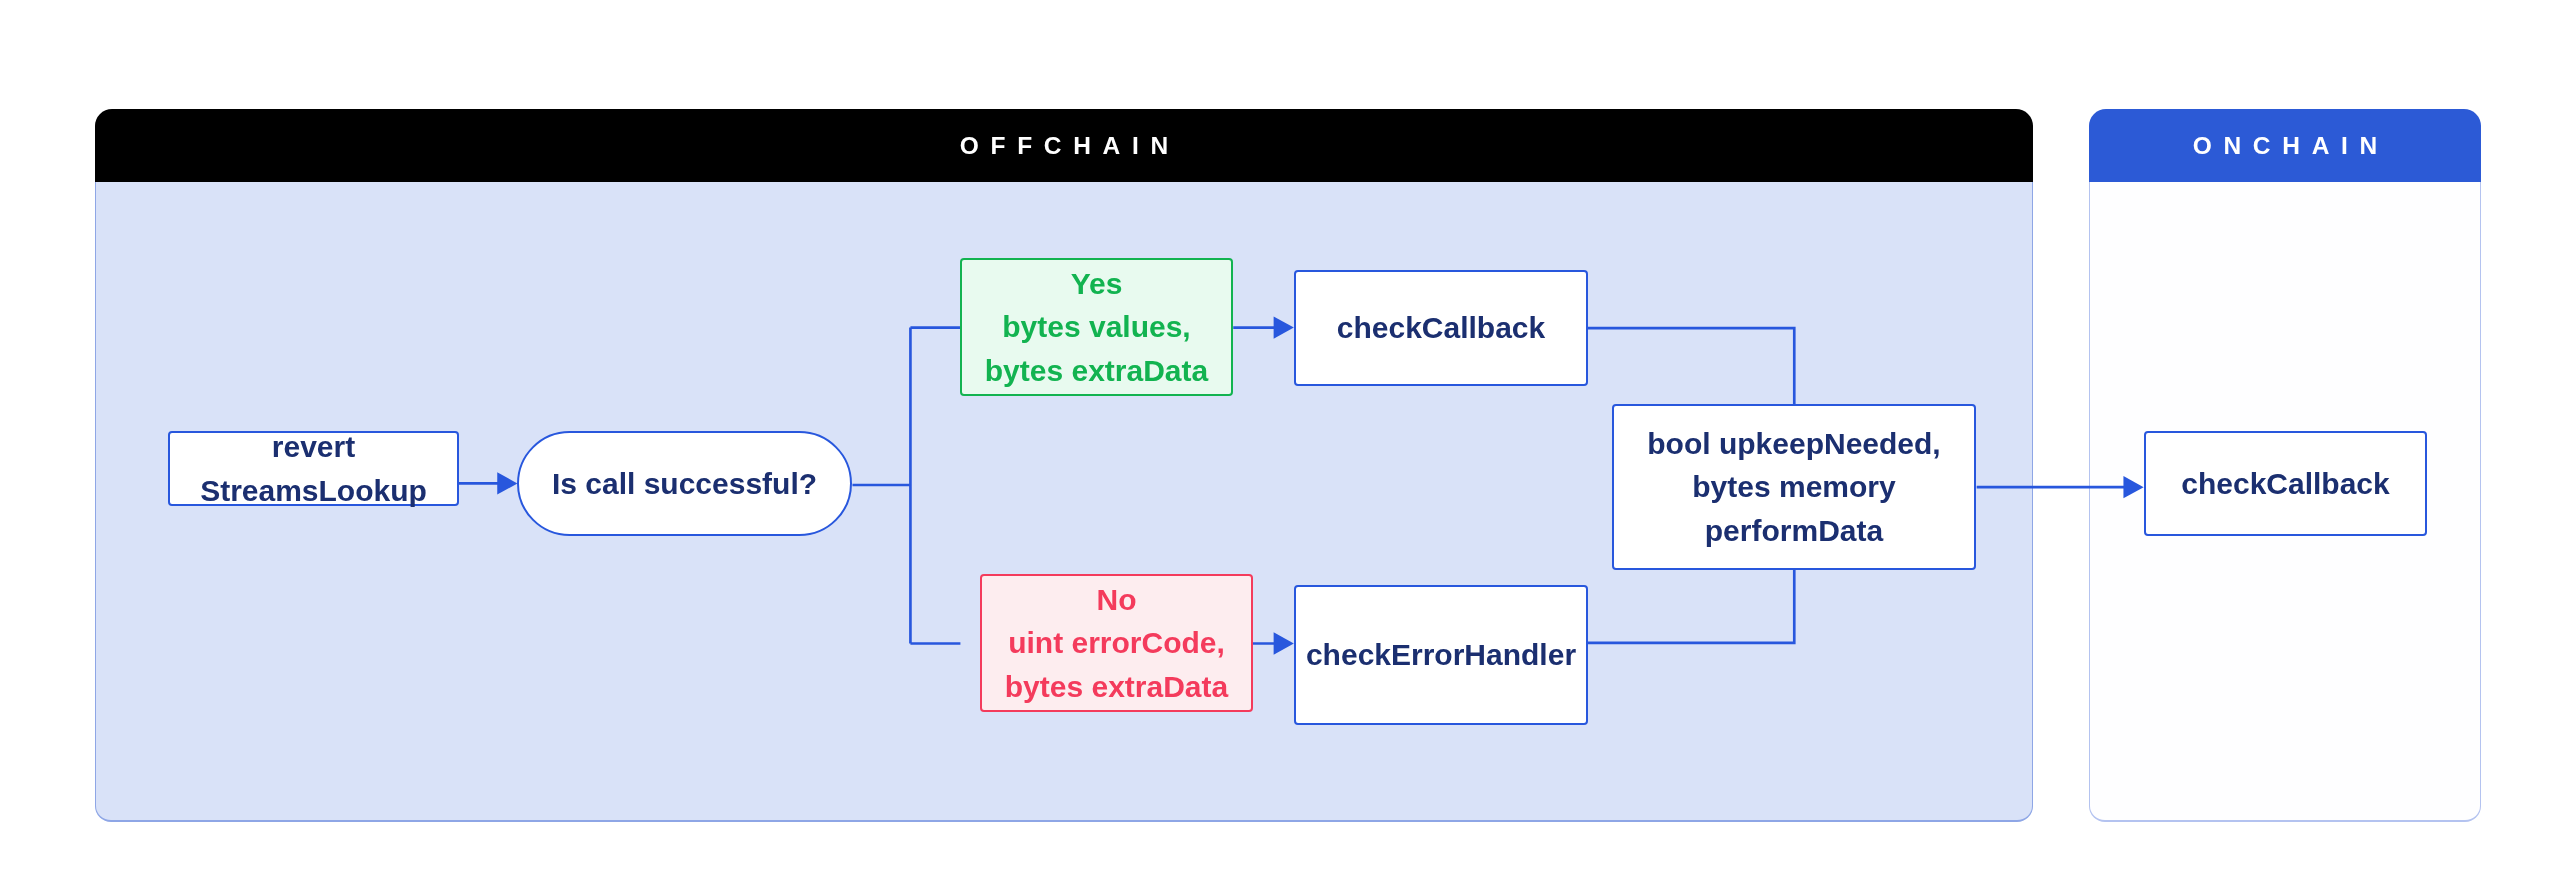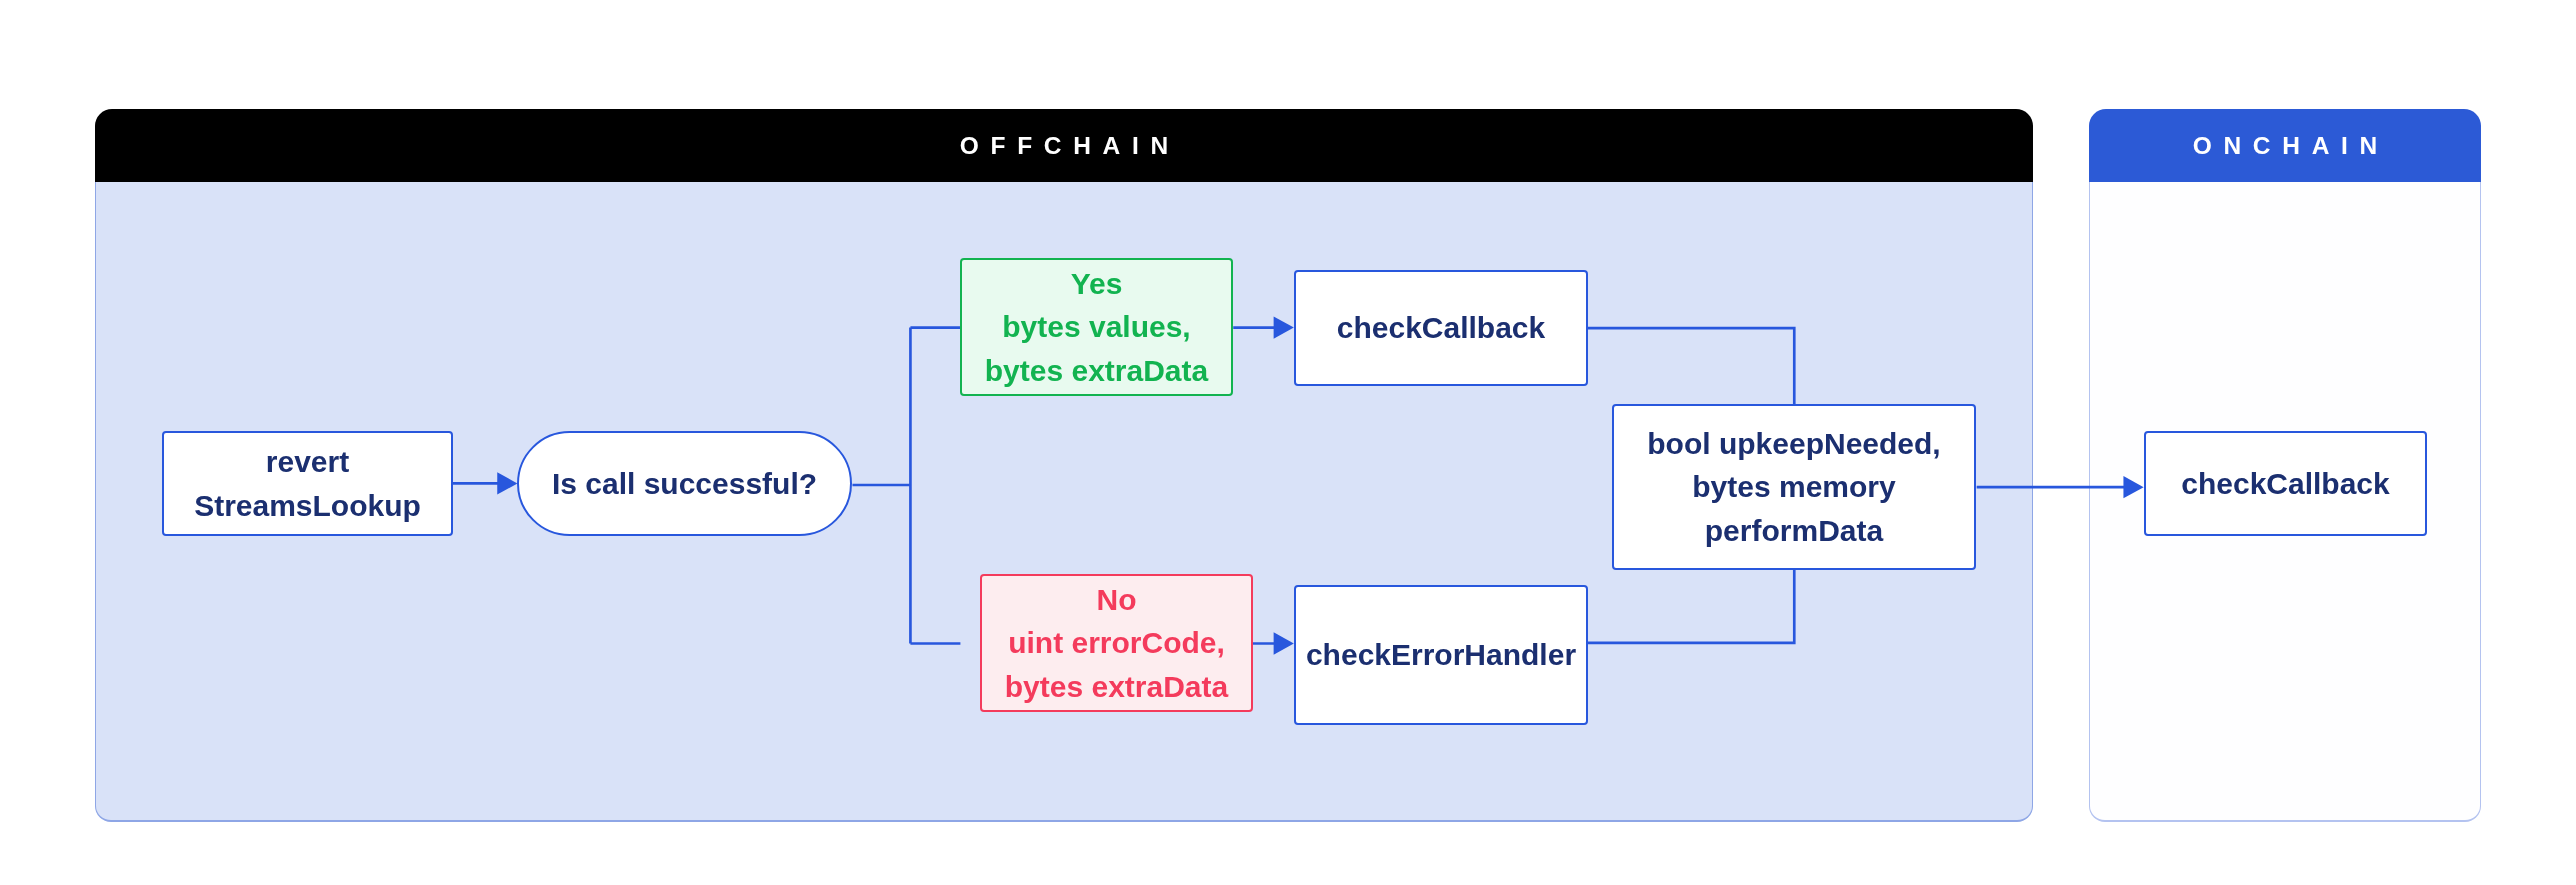--- a/index.html
+++ b/index.html
@@ -90,21 +90,21 @@
     background: var(--green-bg);
     border-color: var(--green);
     color: var(--green);
   }
   .node.no {
     background: var(--red-bg);
     border-color: var(--red);
     color: var(--red);
   }
 
-  #node-revert        { left: 162px;  top: 431px;  width: 291px; height: 105px; }
+  #node-revert        { left: 168px;  top: 431px;  width: 291px; height: 75px; }
   #node-decision      { left: 517px;  top: 431px;  width: 335px; height: 105px; }
   #node-yes           { left: 960px; top: 258px;  width: 273px; height: 138px; }
   #node-check-callback{ left: 1294px; top: 270px;  width: 294px; height: 116px; }
   #node-no            { left: 980px; top: 574px; width: 273px; height: 138px; }
   #node-check-error   { left: 1294px; top: 585px; width: 294px; height: 140px; }
   #node-result        { left: 1612px; top: 404px;  width: 364px; height: 166px; }
   #node-perform       { left: 2144px; top: 431px;  width: 283px; height: 105px; }
 </style>
 </head>
 <body>

